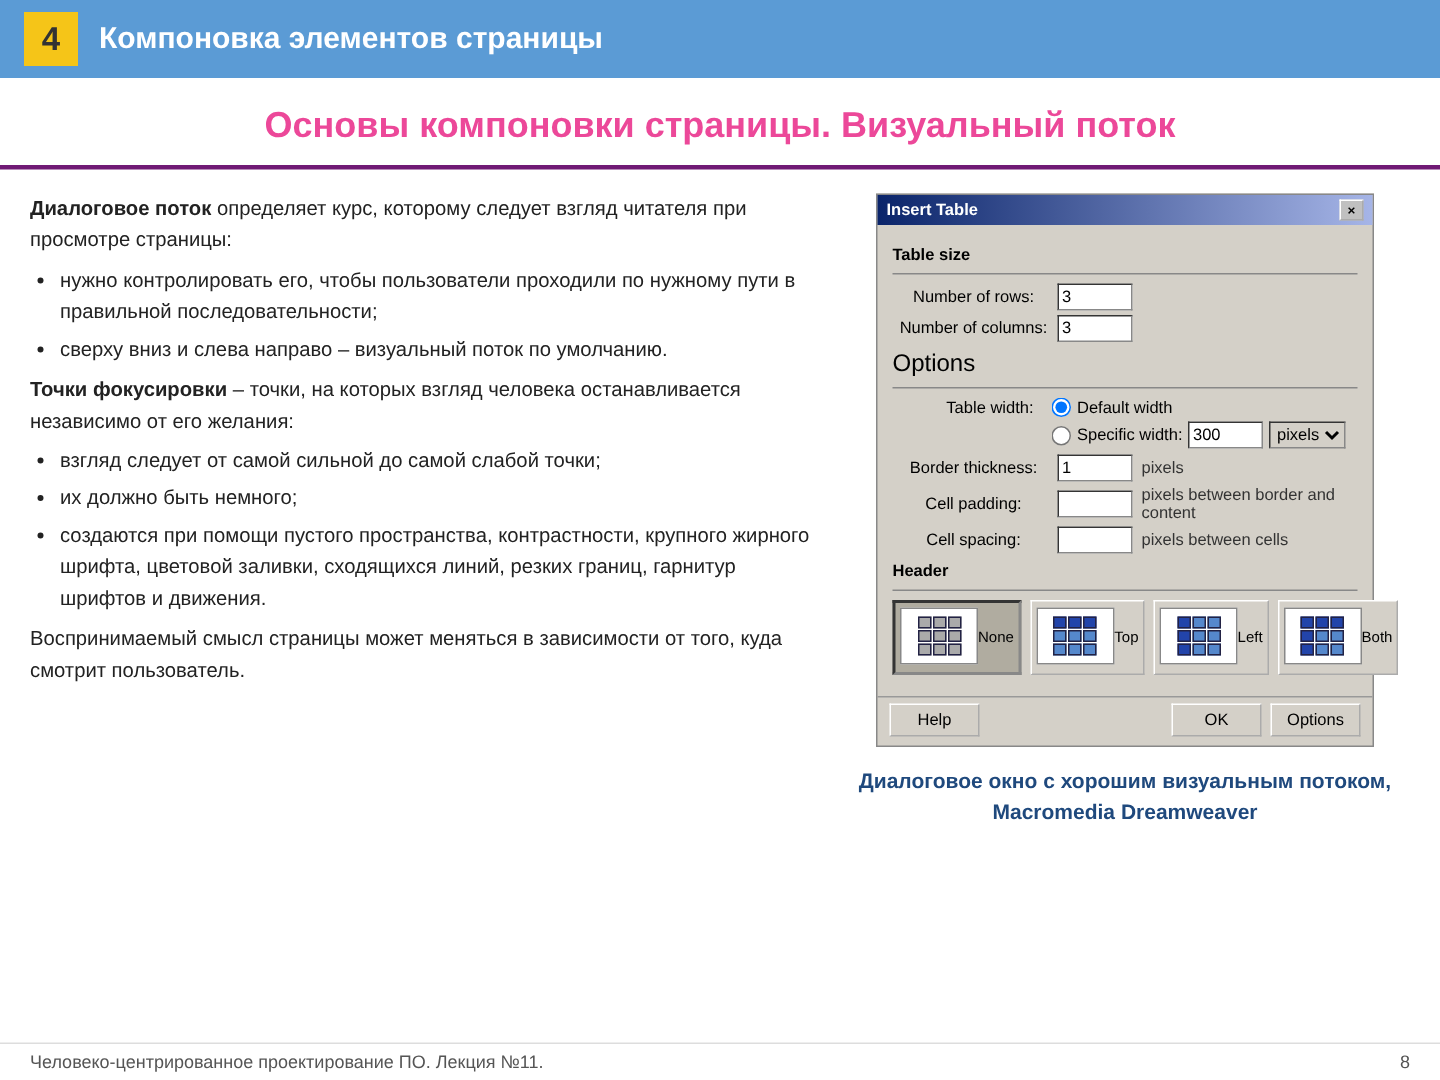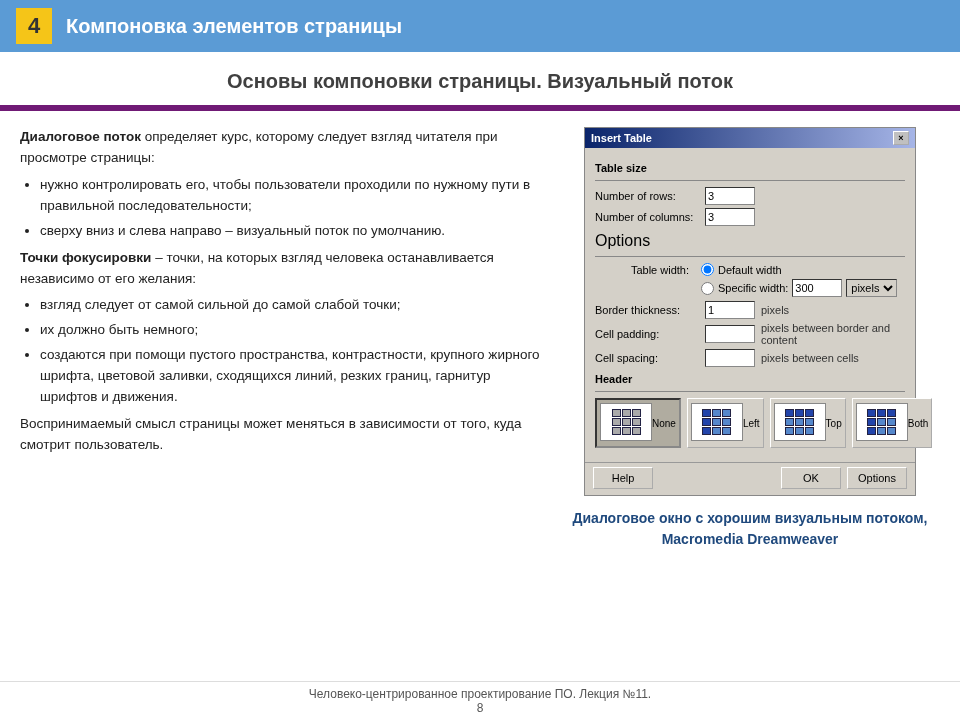--- a/index.html
+++ b/index.html
@@ -35,25 +35,25 @@
     }
     .header-title {
       color: #fff;
       font-size: 20px;
       font-weight: bold;
     }
 
     
     .page-title {
       text-align: center;
-      font-size: 20px;
-      font-weight: bold;
-      color: #404040;
+      font-size: 24px;
+      font-weight: bold;
+      color: #ec4899;
       padding: 18px 20px 12px;
-      border-bottom: 6px solid #701a75;
+      border-bottom: 3px solid #701a75;
       margin-bottom: 0;
     }
 
     
     .main-content {
       display: flex;
       flex-direction: row;
       padding: 16px 20px 10px;
       gap: 20px;
     }
@@ -163,21 +163,21 @@
       margin-left: 4px;
     }
     .dialog-field-row {
       display: flex;
       align-items: center;
       margin-bottom: 3px;
       font-size: 11px;
     }
     .dialog-field-row label {
       min-width: 110px;
-      text-align: left;
+      text-align: center;
       padding-right: 2px;
     }
     .dialog-field-row .field-input {
       background: #fff;
       border: 1px inset #888;
       height: 18px;
       width: 50px;
       font-size: 11px;
       padding: 1px 2px;
     }
@@ -264,21 +264,20 @@
       right: 0;
       text-align: center;
       font-size: 12px;
       color: #555;
       padding: 6px;
       border-top: 1px solid #ddd;
       display: flex;
       justify-content: space-between;
       align-items: center;
       padding: 5px 20px;
-      flex-direction: column;
     }
 
     
     .tbl-icon {
       display: grid;
       grid-template-columns: repeat(3, 1fr);
       gap: 1px;
       padding: 2px;
     }
     .tbl-icon-cell {
@@ -413,50 +412,50 @@
                 <div class="tbl-icon-cell"></div>
                   <div class="tbl-icon-cell"></div>
                   <div class="tbl-icon-cell"></div>
               </div>
             </div>
             <span class="header-icon-label">None</span>
           </div>
 
           <div class="header-icon-btn">
             <div class="header-icon-canvas">
+              <div class="tbl-icon tbl-icon-top">
+                <div class="tbl-icon-cell"></div>
+                  <div class="tbl-icon-cell"></div>
+                  <div class="tbl-icon-cell"></div>
+                <div class="tbl-icon-cell"></div>
+                  <div class="tbl-icon-cell"></div>
+                  <div class="tbl-icon-cell"></div>
+                <div class="tbl-icon-cell"></div>
+                  <div class="tbl-icon-cell"></div>
+                  <div class="tbl-icon-cell"></div>
+              </div>
+            </div>
+            <span class="header-icon-label">Top</span>
+          </div>
+
+          <div class="header-icon-btn">
+            <div class="header-icon-canvas">
               <div class="tbl-icon tbl-icon-left">
                 <div class="tbl-icon-cell"></div>
                   <div class="tbl-icon-cell"></div>
                   <div class="tbl-icon-cell"></div>
                 <div class="tbl-icon-cell"></div>
                   <div class="tbl-icon-cell"></div>
                   <div class="tbl-icon-cell"></div>
                 <div class="tbl-icon-cell"></div>
                   <div class="tbl-icon-cell"></div>
                   <div class="tbl-icon-cell"></div>
               </div>
             </div>
             <span class="header-icon-label">Left</span>
-          </div>
-
-          <div class="header-icon-btn">
-            <div class="header-icon-canvas">
-              <div class="tbl-icon tbl-icon-top">
-                <div class="tbl-icon-cell"></div>
-                  <div class="tbl-icon-cell"></div>
-                  <div class="tbl-icon-cell"></div>
-                <div class="tbl-icon-cell"></div>
-                  <div class="tbl-icon-cell"></div>
-                  <div class="tbl-icon-cell"></div>
-                <div class="tbl-icon-cell"></div>
-                  <div class="tbl-icon-cell"></div>
-                  <div class="tbl-icon-cell"></div>
-              </div>
-            </div>
-            <span class="header-icon-label">Top</span>
           </div>
 
           <div class="header-icon-btn">
             <div class="header-icon-canvas">
               <div class="tbl-icon tbl-icon-both">
                 <div class="tbl-icon-cell"></div>
                   <div class="tbl-icon-cell"></div>
                   <div class="tbl-icon-cell"></div>
                 <div class="tbl-icon-cell"></div>
                   <div class="tbl-icon-cell"></div>

